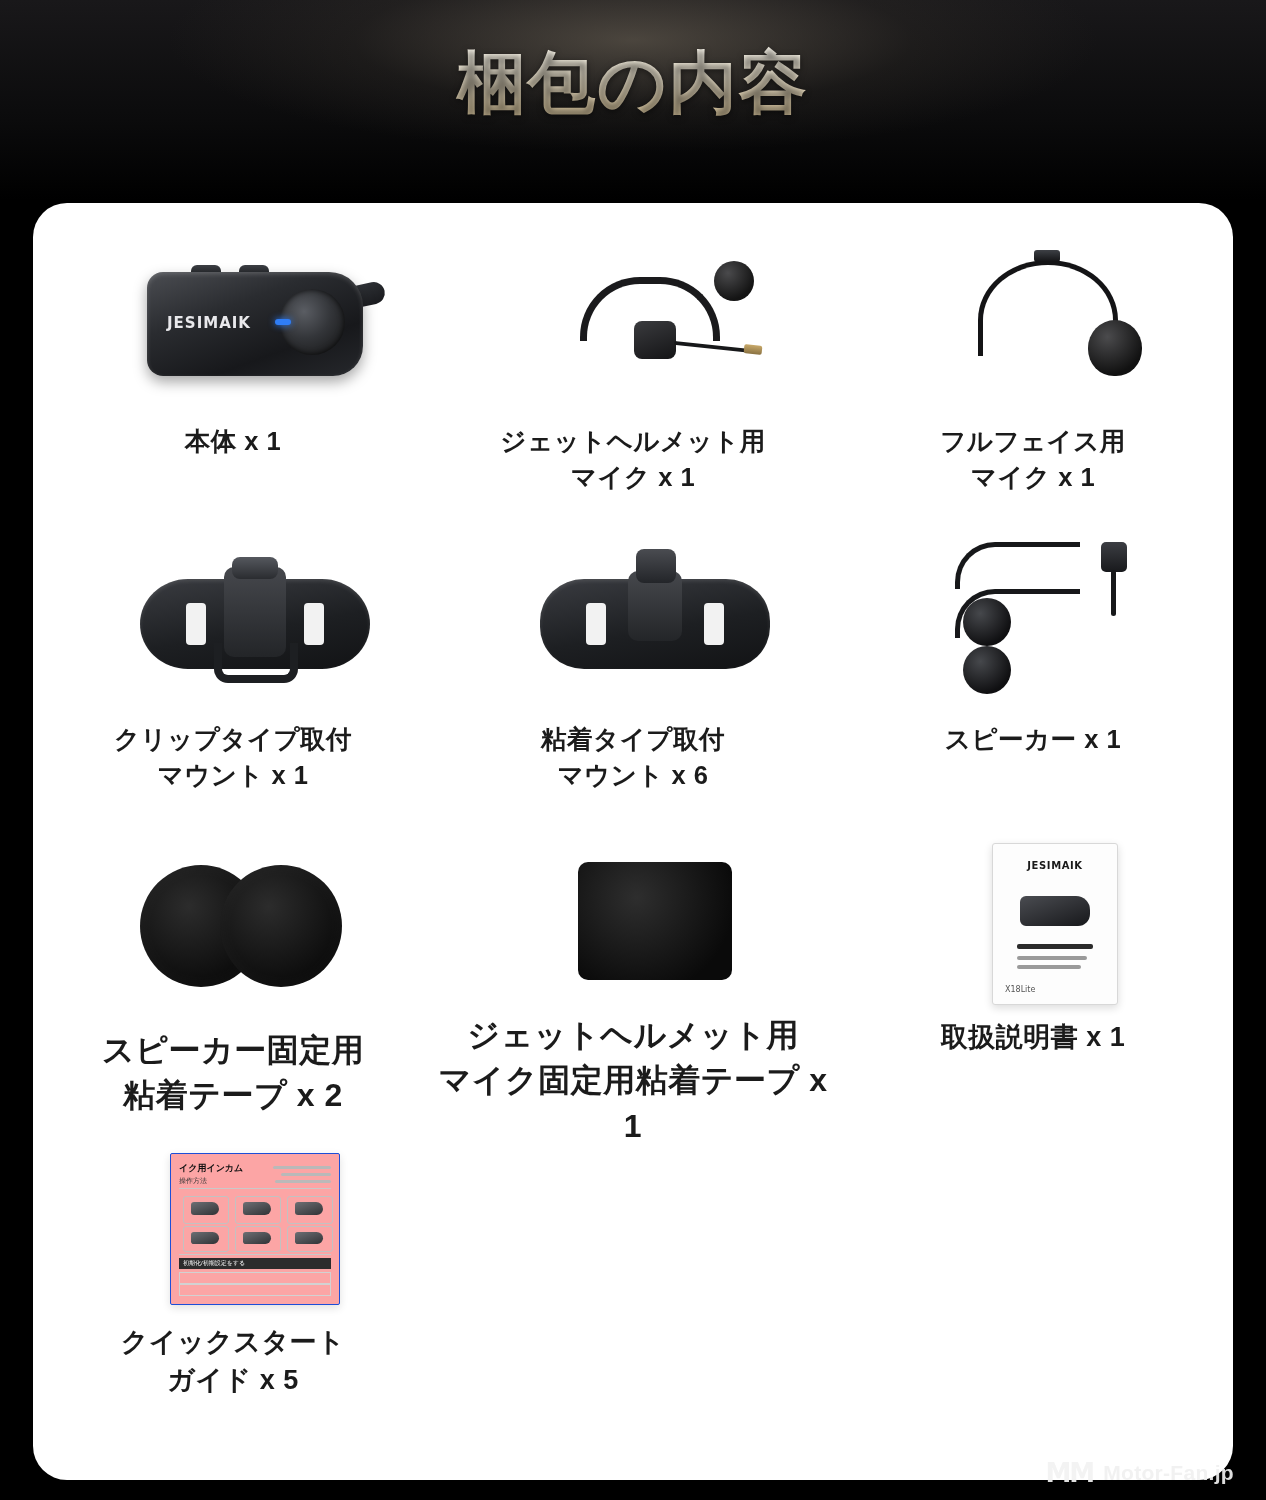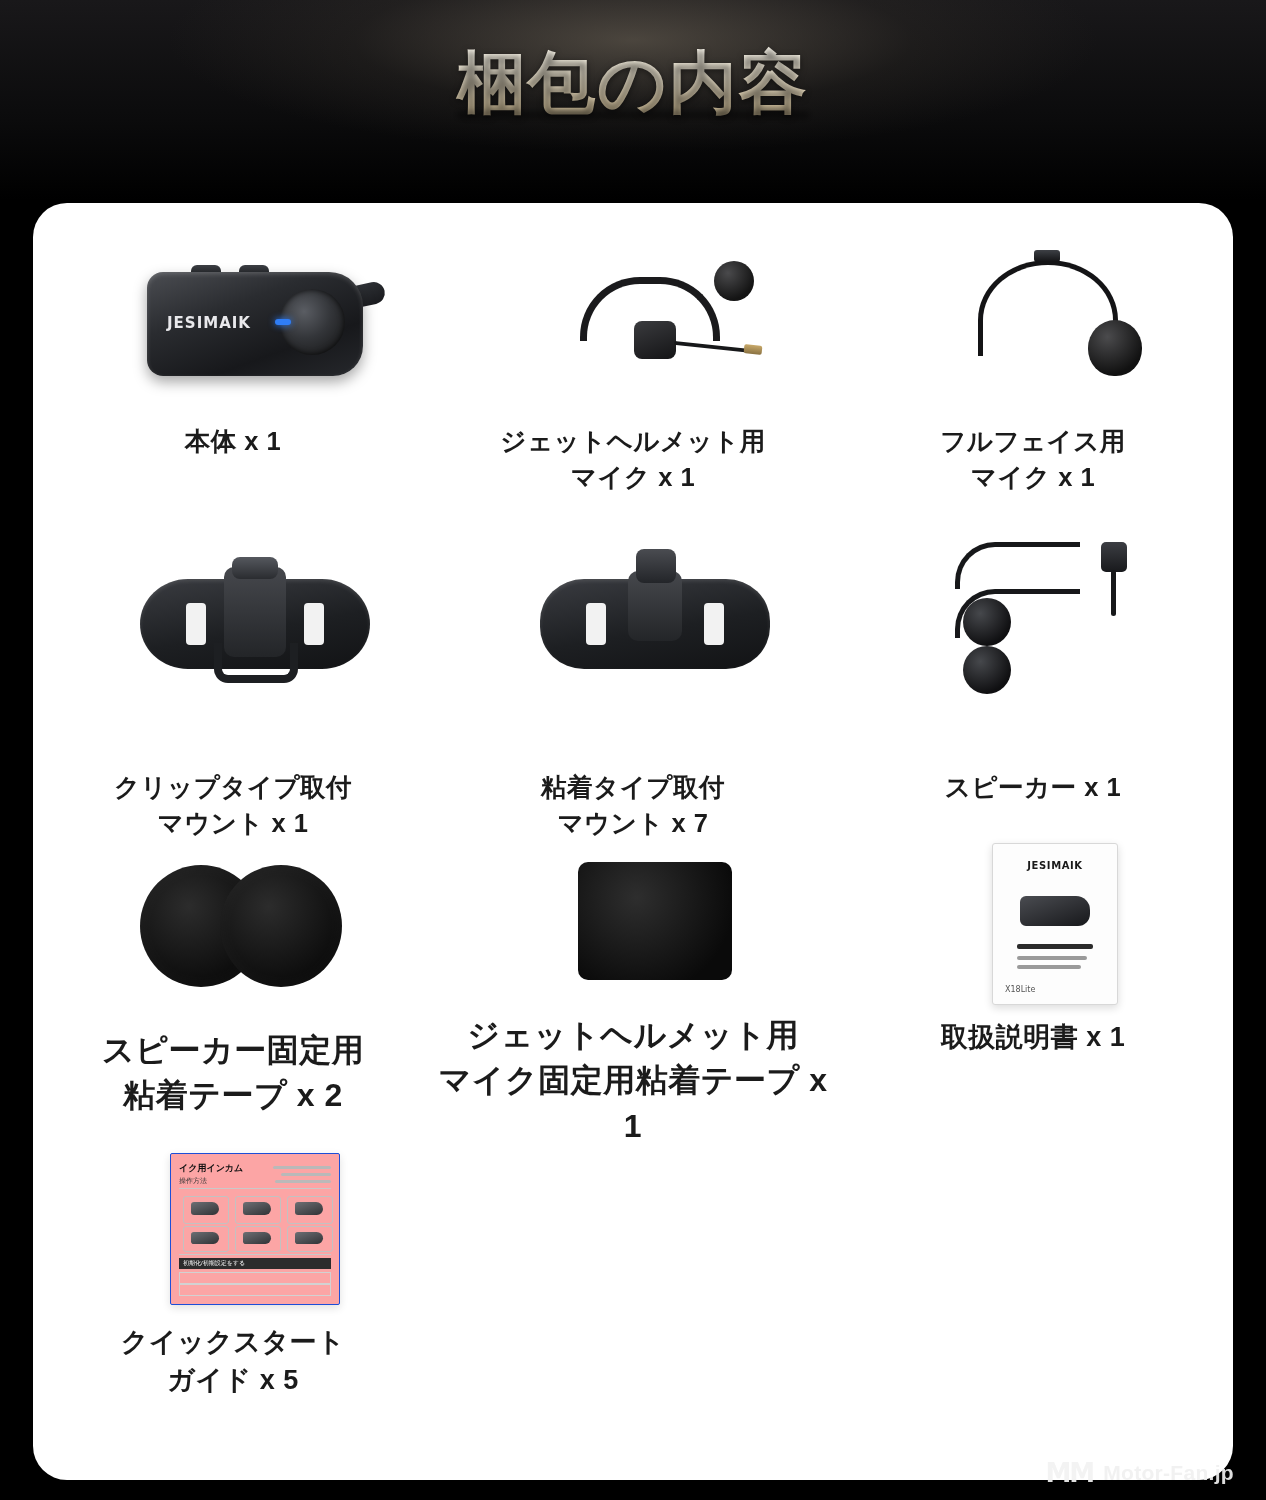--- a/index.html
+++ b/index.html
@@ -32,21 +32,20 @@
     width: 1266px;
     text-align: center;
     font-size: 68px;
     font-weight: bold;
     letter-spacing: 2px;
     background: linear-gradient(180deg, #fffdf6 0%, #f3ead5 40%, #d9c8a4 75%, #cbb78d 100%);
     -webkit-background-clip: text;
     background-clip: text;
     color: transparent;
     text-shadow: 0 2px 6px rgba(0,0,0,0.5);
-    text-decoration: underline;
   }
   .card {
     position: absolute;
     top: 203px;
     left: 33px;
     width: 1200px;
     height: 1277px;
     background: #ffffff;
     border-radius: 34px;
     box-sizing: border-box;
@@ -61,21 +60,21 @@
   }
   .cell {
     width: 400px;
     box-sizing: border-box;
     display: flex;
     flex-direction: column;
     align-items: center;
     justify-content: flex-start;
   }
   .cell.r1 { height: 298px; }
-  .cell.r2 { height: 307px; gap: 48px; }
+  .cell.r2 { height: 307px; }
   .cell.r3 { height: 305px; }
   .cell.r4 { height: 300px; }
 
   .art {
     height: 170px;
     display: flex;
     align-items: center;
     justify-content: center;
     width: 100%;
     position: relative;
@@ -503,21 +502,21 @@
       <div class="art">
         <div class="mount adh">
           <div class="base"></div>
           <div class="slot s1"></div>
           <div class="slot s2"></div>
           <div class="rail" style="left:88px; top:24px; width:54px; height:70px;"></div>
           <div class="nub"></div>
         </div>
       </div>
       <div class="caption">粘着タイプ取付
-マウント x 7</div>
+マウント x 6</div>
     </div>
 
     <div class="cell r2">
       <div class="art">
         <div class="spk">
           <div class="jack"></div>
           <div class="wire w-main"></div>
           <div class="w-a"></div>
           <div class="w-b"></div>
           <div class="pod p1"></div>

